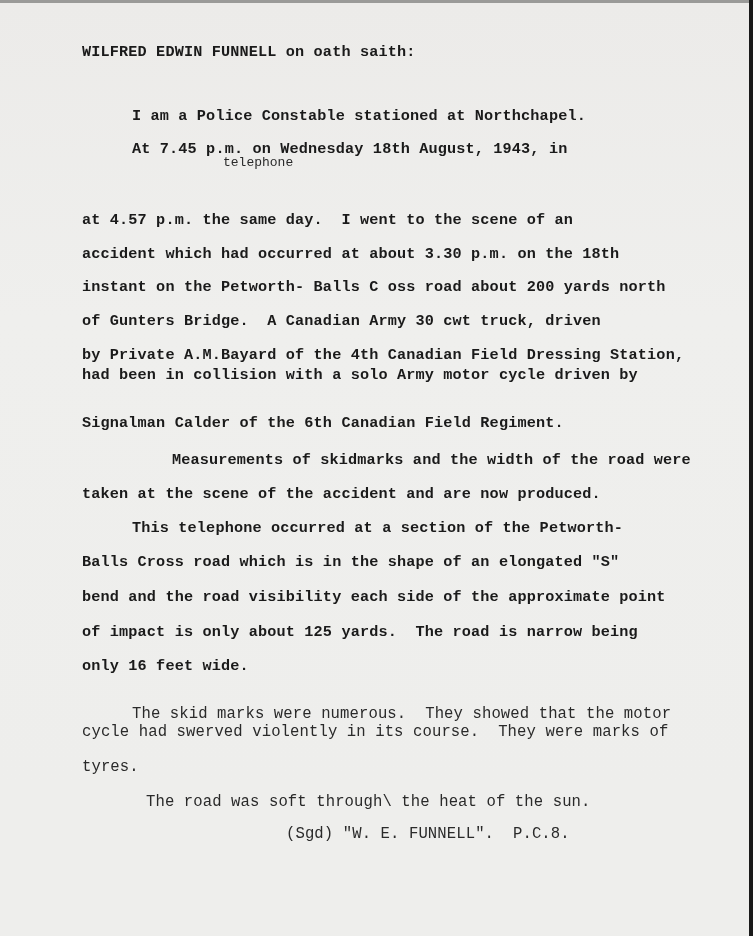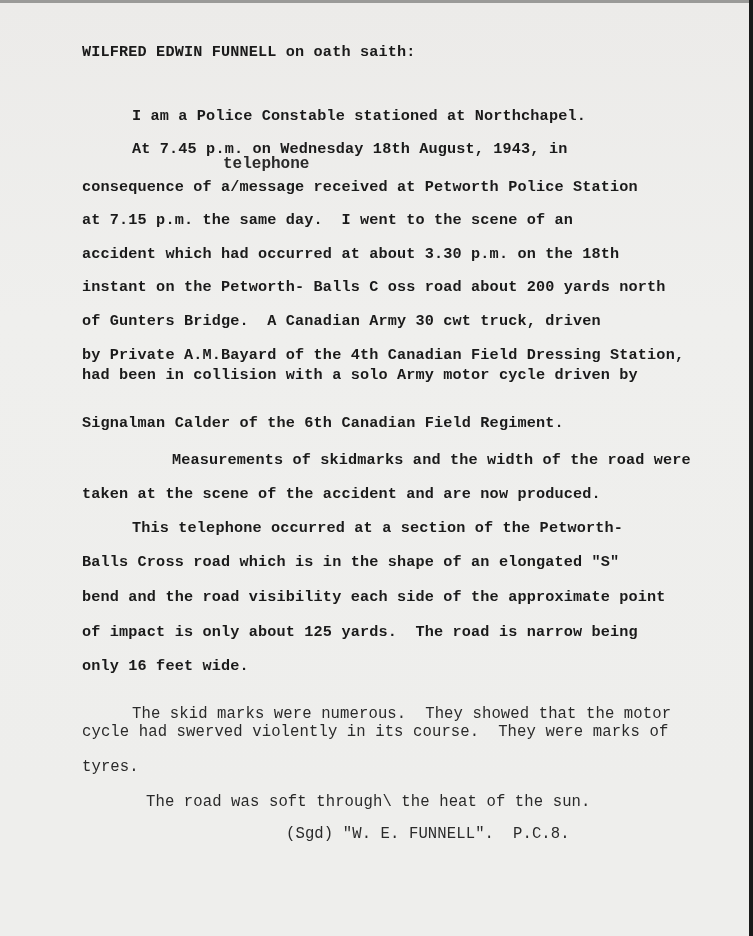--- a/index.html
+++ b/index.html
@@ -44,39 +44,38 @@
       color: #1a1a1a;
       letter-spacing: 0.15px;
     }
     .light {
       font-weight: normal;
       font-size: 15.6px;
       color: #2a2a2a;
       letter-spacing: 0.1px;
     }
     .interline {
-      font-size: 16px;
-      font-weight: bold;
+      font-size: 13px;
+      font-weight: normal;
       color: #2a2a2a;
       text-align: center;
     }
   </style>
 </head>
 <body>
 
 <div class="page">
 
   <div class="line bold" style="left:82px; top:40px;">WILFRED EDWIN FUNNELL on oath saith:</div>
 
   <div class="line bold" style="left:132px; top:104px;">I am a Police Constable stationed at Northchapel.</div>
 
   <div class="line bold" style="left:132px; top:137px;">At 7.45 p.m. on Wednesday 18th August, 1943, in</div>
   <div class="line interline" style="left:223px; top:152px;">telephone</div>
-  <div class="line bold" style="left:82px; top:175px;">consequence of a/message received at Petworth Police Station</div>
-  <div class="line bold" style="left:82px; top:208px;">at 7.15 p.m. the same day.  I went to the scene of an</div>
+  <div class="line bold" style="left:82px; top:208px;">at 4.57 p.m. the same day.  I went to the scene of an</div>
   <div class="line bold" style="left:82px; top:242px;">accident which had occurred at about 3.30 p.m. on the 18th</div>
   <div class="line bold" style="left:82px; top:275px;">instant on the Petworth- Balls C oss road about 200 yards north</div>
   <div class="line bold" style="left:82px; top:309px;">of Gunters Bridge.  A Canadian Army 30 cwt truck, driven</div>
   <div class="line bold" style="left:82px; top:343px;">by Private A.M.Bayard of the 4th Canadian Field Dressing Station,</div>
   <div class="line bold" style="left:82px; top:363px;">had been in collision with a solo Army motor cycle driven by</div>
   <div class="line bold" style="left:82px; top:411px;">Signalman Calder of the 6th Canadian Field Regiment.</div>
 
   <div class="line bold" style="left:132px; top:448px;padding-left:40px;">Measurements of skidmarks and the width of the road were</div>
   <div class="line bold" style="left:82px; top:482px;">taken at the scene of the accident and are now produced.</div>
 

